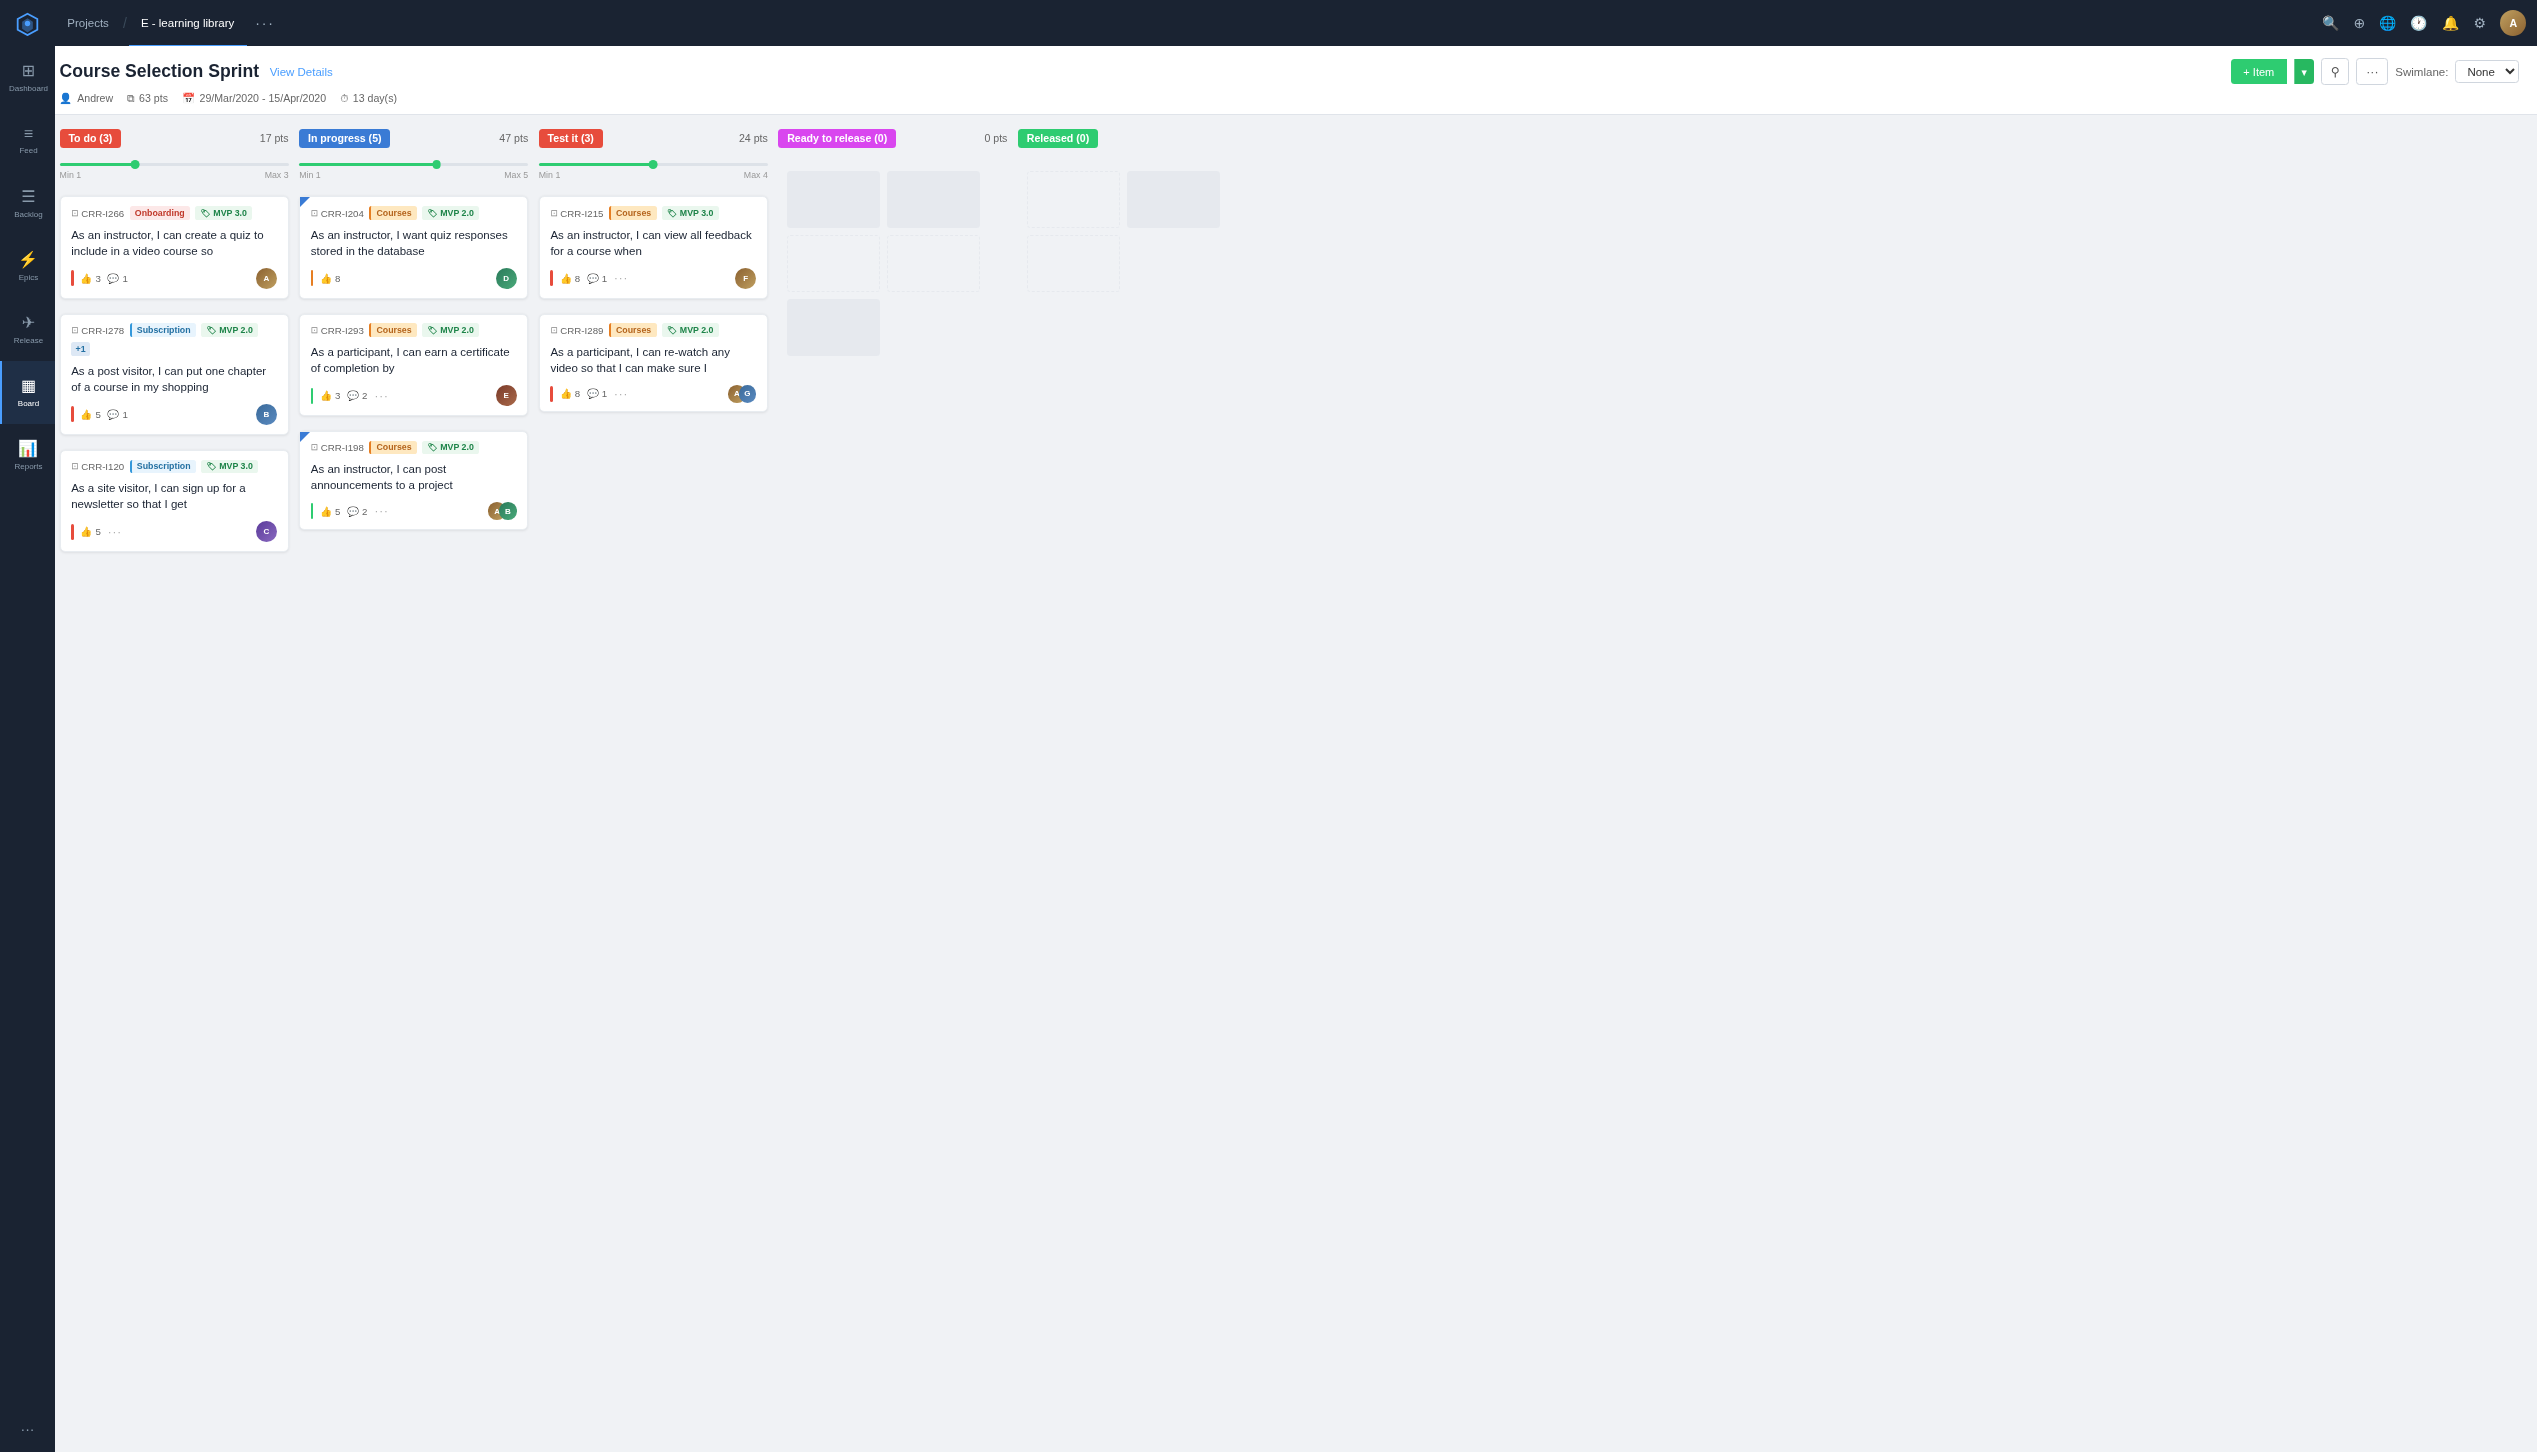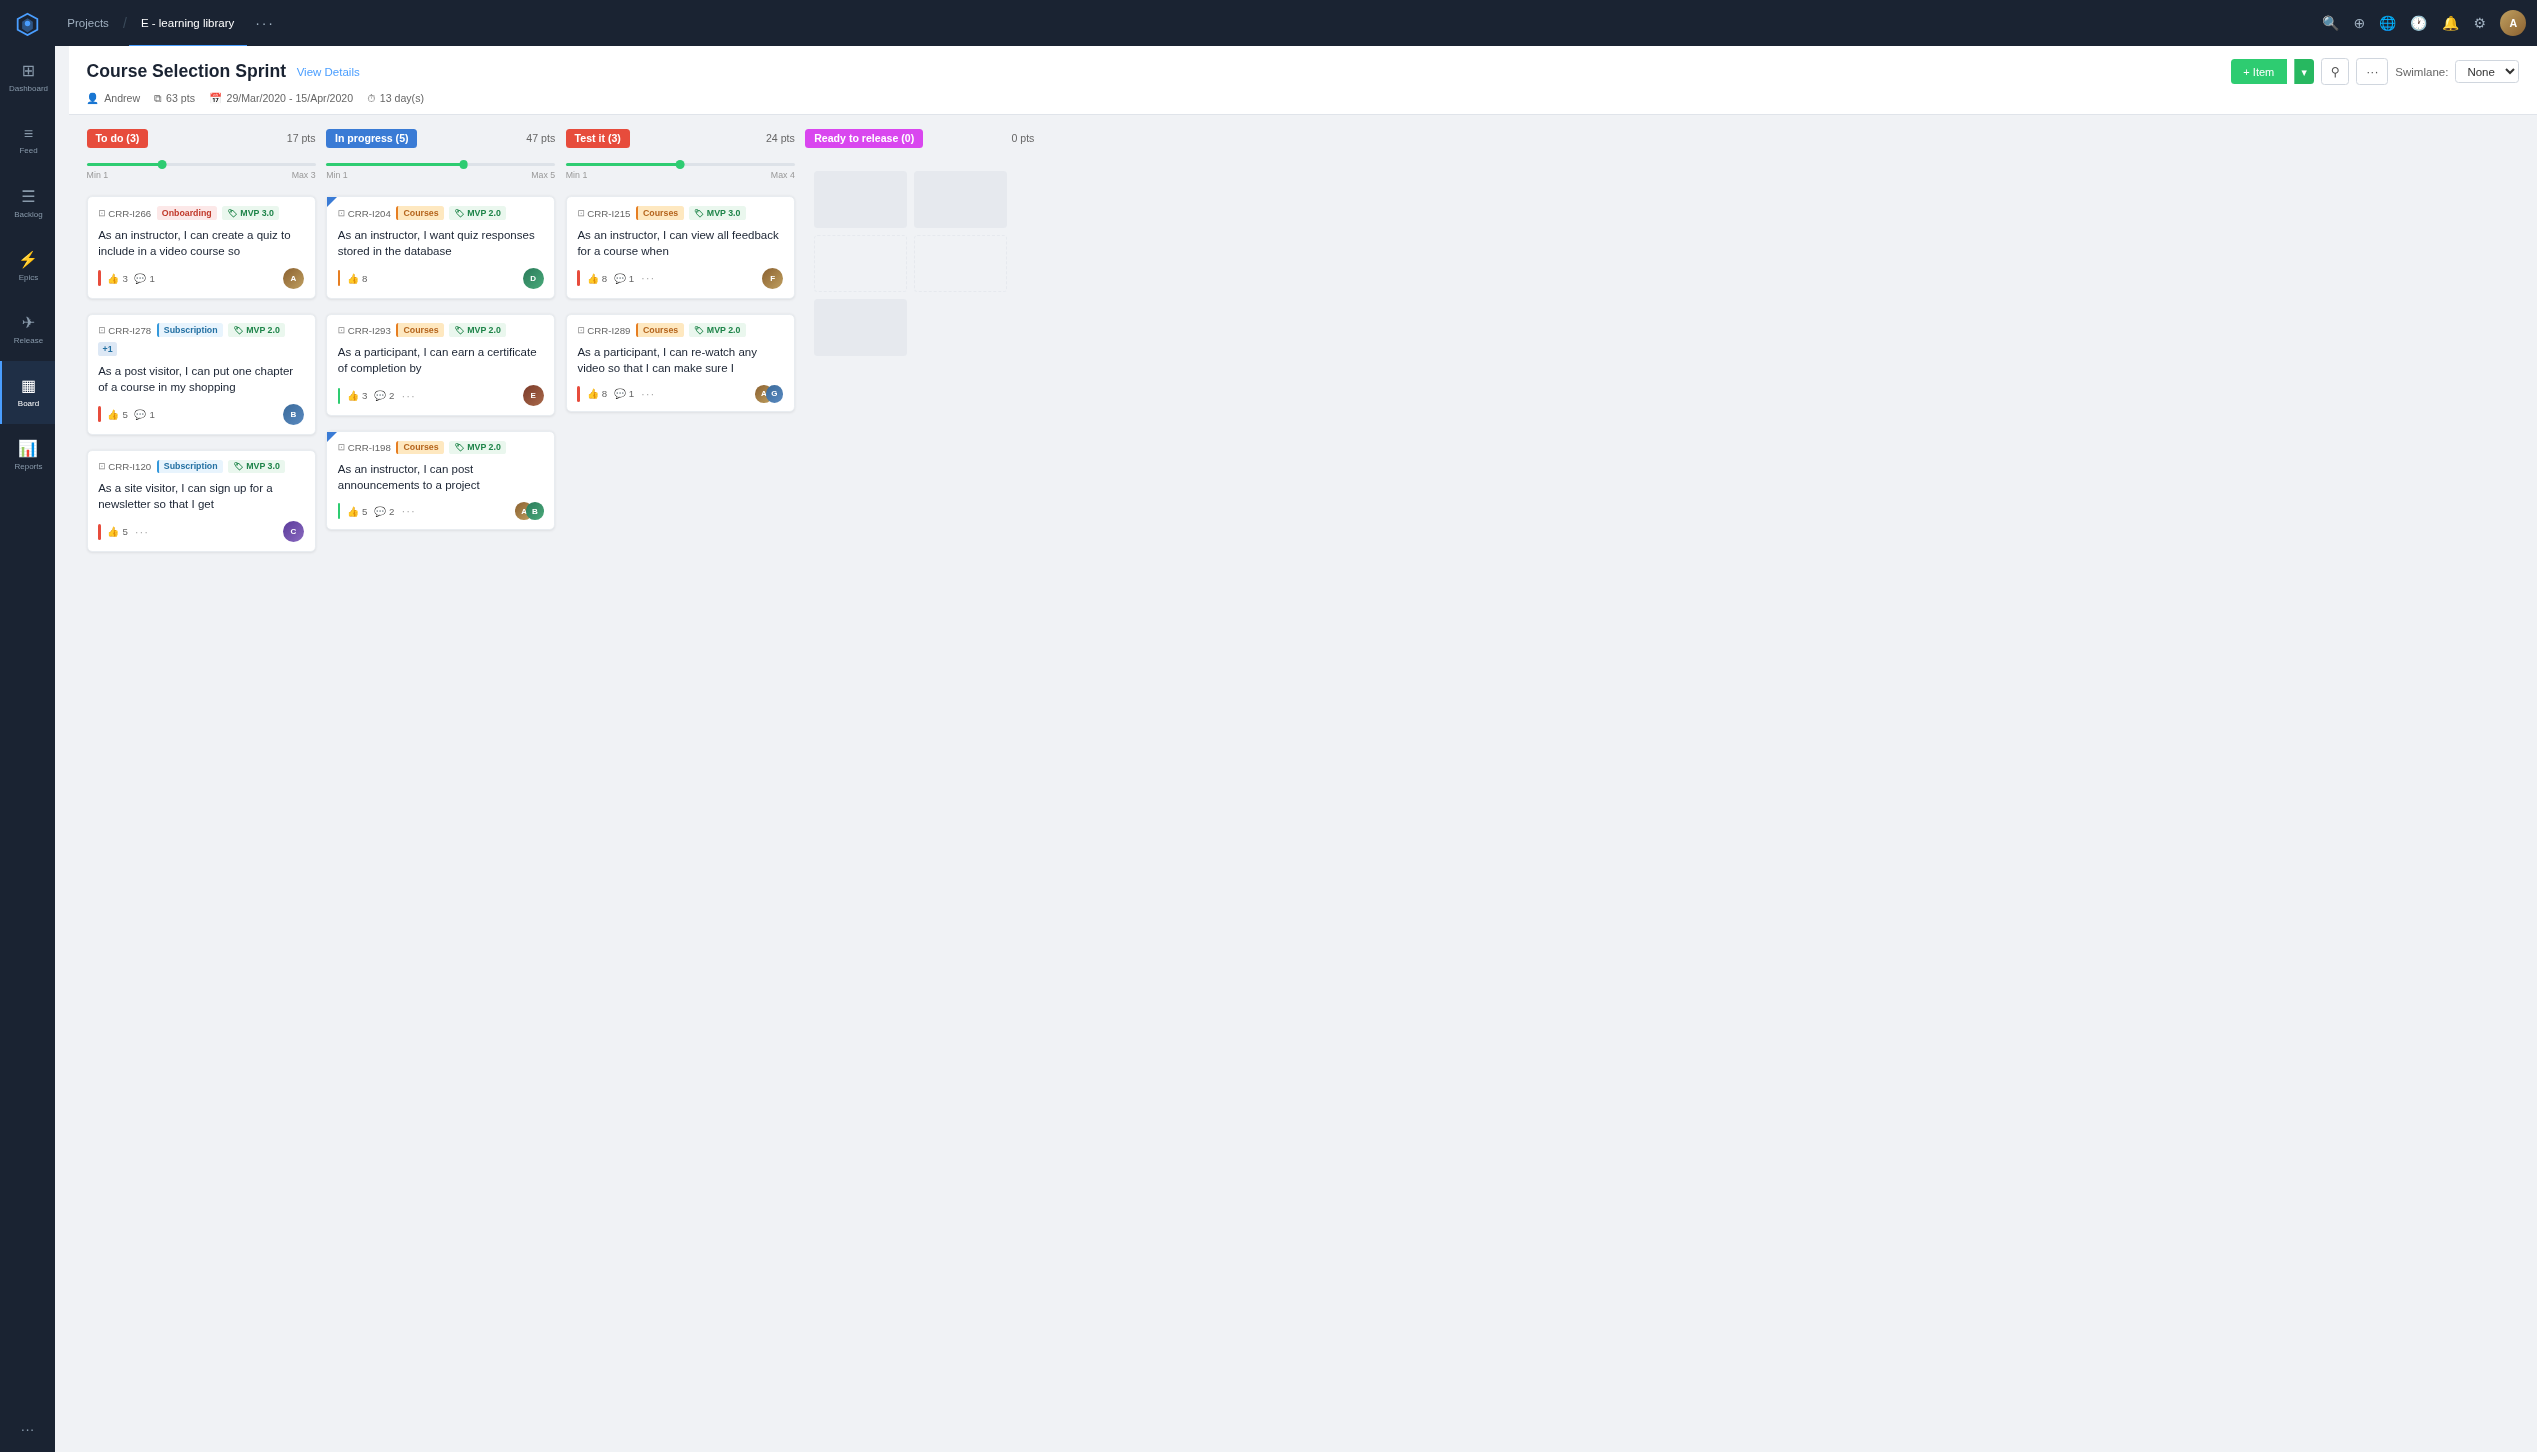--- a/index.html
+++ b/index.html
@@ -70,21 +70,21 @@
     .topnav-avatar {
       width: 26.4px; height: 26.4px; border-radius: 50%;
       background: linear-gradient(135deg, #c0a060, #8a6030);
       display: flex; align-items: center; justify-content: center;
       color: #fff; font-size: 10.6px; font-weight: bold; cursor: pointer;
     }
 
     
     .main-wrap {
       margin-top: 46px;
-      margin-left: 69px;
+      margin-left: 42px;
       flex: 1;
       display: flex;
       flex-direction: column;
       height: calc(100vh - 46px);
       overflow: hidden;
     }
 
     
     .page-header {
       background: #fff;
@@ -656,17 +656,30 @@
           <div style="display:flex;gap:7px;flex-wrap:wrap;">
             <div style="background:#c0c8d4;border-radius:3.5px;width:93px;height:57px;"></div>
             <div style="background:#c0c8d4;border-radius:3.5px;width:93px;height:57px;"></div>
             <div style="border:1.8px dashed #c0c8d4;border-radius:3.5px;width:93px;height:57px;"></div>
             <div style="border:1.8px dashed #c0c8d4;border-radius:3.5px;width:93px;height:57px;"></div>
             <div style="background:#c0c8d4;border-radius:3.5px;width:93px;height:57px;"></div>
           </div>
         </div>
       </div>
 
+      <div class="board-column">
+        <div class="column-header">
+          <span class="col-badge released">Released (0)</span>
+        </div>
+
+        <div style="padding:8.8px; opacity:0.2;">
+          <div style="display:flex;gap:7px;flex-wrap:wrap;">
+            <div style="border:1.8px dashed #c0c8d4;border-radius:3.5px;width:93px;height:57px;"></div>
+            <div style="background:#c0c8d4;border-radius:3.5px;width:93px;height:57px;"></div>
+            <div style="border:1.8px dashed #c0c8d4;border-radius:3.5px;width:93px;height:57px;"></div>
+          </div>
+        </div>
+      </div>
 
     </div>
   </div>
 </div>
 
 
 </body></html>

